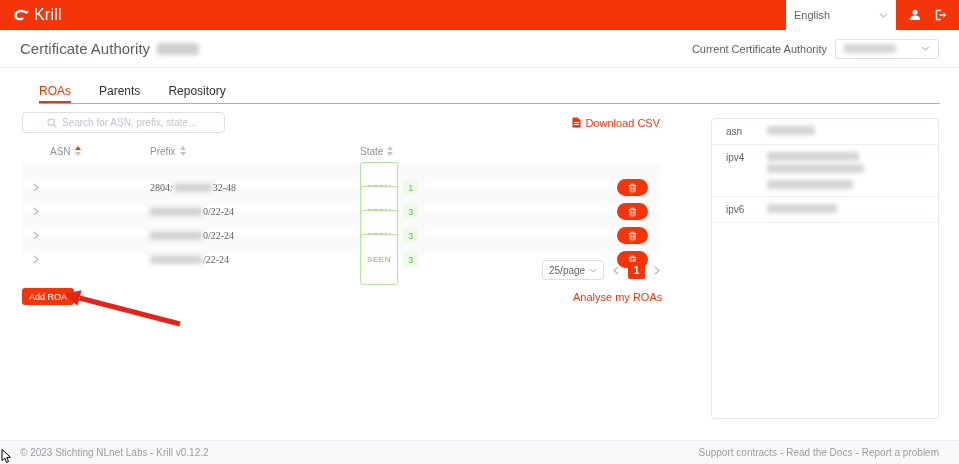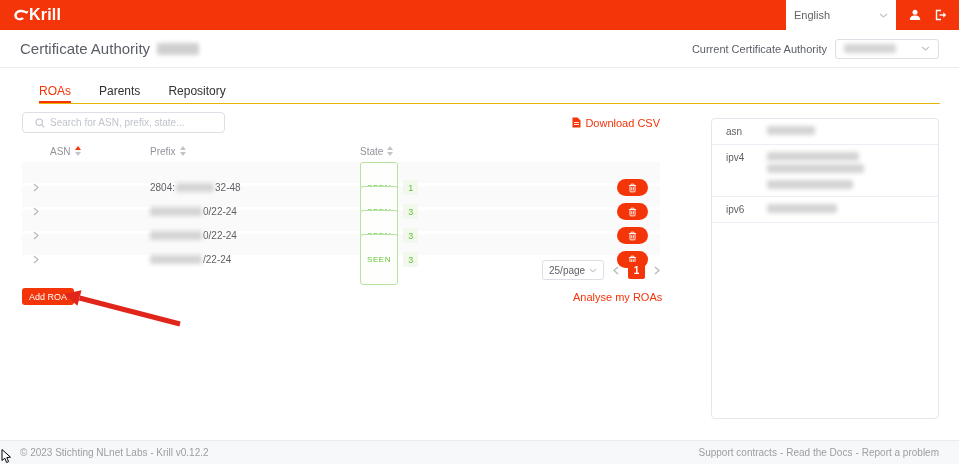--- a/index.html
+++ b/index.html
@@ -3,21 +3,21 @@
 <meta charset="utf-8">
 <style>
   :root { --primary:#f43409; --success:#67c23a; --annotation:#e1251b; }
   * { margin:0; padding:0; box-sizing:border-box; }
   body { font-family:"Liberation Sans", sans-serif; background:#fff; }
   #app { position:relative; width:959px; height:464px; background:#fff; overflow:hidden; }
 
   
   .topbar { position:absolute; top:0; left:0; right:0; height:30px; background:var(--primary);
             display:flex; align-items:center; padding:0 12px; }
-  .logo { display:flex; align-items:center; color:#fff; font-weight:bold; font-size:16px; letter-spacing:0.2px; }
+  .logo { display:flex; align-items:center; gap:5px; color:#fff; font-weight:normal; font-size:16px; letter-spacing:0.2px; }
   .topbar-right { margin-left:auto; display:flex; align-items:center; gap:13px; }
   .lang-select { width:110px; height:36px; background:#fff; border-radius:3px; display:flex; align-items:center;
                  padding:0 8px; font-size:11px; color:#606266; cursor:pointer; }
   .lang-select .chev { margin-left:auto; display:flex; }
   .icon-btn { display:flex; align-items:center; cursor:pointer; }
 
   
   .titlebar { position:absolute; top:30px; left:0; right:0; height:38px; background:#fff;
               border-bottom:1px solid #ececec; display:flex; align-items:center; padding:0 20px; }
   .page-title { font-size:15px; color:#5a5e66; display:flex; align-items:center; gap:7px; }
@@ -30,39 +30,39 @@
   .cca-blur { width:52px; height:9px; }
   .cca-select .chev { margin-left:auto; display:flex; }
 
   
   .tabs { position:absolute; top:84px; left:39px; right:19px; height:20px; border-bottom:1px solid #eab308; display:flex; }
   .tab { font-size:12px; color:#303133; margin-right:28px; padding-bottom:5px; cursor:pointer; }
   .tab.active { color:var(--primary); border-bottom:2px solid var(--primary); }
 
   
   .toolbar { position:absolute; top:112px; left:22px; width:638px; display:flex; align-items:center; justify-content:space-between; }
-  .search { width:203px; height:21px; border:1px solid #dcdfe6; border-radius:4px; display:flex; align-items:center; padding:0 12px; gap:5px; background:#fff; }
+  .search { width:203px; height:21px; border:1px solid #dcdfe6; border-radius:4px; display:flex; align-items:center; padding:0 24px; gap:5px; background:#fff; }
   .search input { border:none; outline:none; font-size:10px; color:#606266; flex:1; background:transparent; font-family:"Liberation Sans",sans-serif; }
   .search input::placeholder { color:#c0c4cc; }
   .csv-link { display:flex; align-items:center; gap:4px; color:var(--primary); font-size:11px; cursor:pointer; }
 
   
   .table { position:absolute; top:140px; left:22px; width:638px; }
   .thead, .trow { display:grid; grid-template-columns:28px 100px 210px 1fr 56px; align-items:center; }
   .thead { height:22px; font-size:10px; color:#909399; }
   .th { display:flex; align-items:center; gap:4px; cursor:pointer; }
   .sorter { display:inline-flex; flex-direction:column; gap:2px; }
   .caret-up { width:0; height:0; border-left:3px solid transparent; border-right:3px solid transparent; border-bottom:4px solid #c0c4cc; }
   .caret-up.on { border-bottom-color:var(--primary); }
   .caret-down { width:0; height:0; border-left:3px solid transparent; border-right:3px solid transparent; border-top:4px solid #c0c4cc; }
   .trow { height:21px; background:#fafafa; margin-bottom:3px; }
   .expander { display:flex; align-items:center; justify-content:center; cursor:pointer; }
   .asn-blur { width:36px; height:9px; }
   .trow:nth-child(5) .asn-blur { width:33px; }
-  .prefix-cell { font-size:10px; color:#606266; display:flex; align-items:center; }
+  .prefix-cell { font-size:10px; color:#606266; display:flex; align-items:center;font-family:Liberation Serif, serif; }
   .prefix-blur { width:52px; height:9px; margin-right:1px; }
   .trow:nth-child(2) .prefix-blur { width:38px; margin-left:1px; }
   .state-cell { display:flex; align-items:center; gap:5px; }
   .badge-seen { border:1px solid #b7e3a1; color:var(--success); background:#fefffc; font-size:8px;
                 padding:20px 6px; border-radius:3px; letter-spacing:0.6px; }
   .badge-count { background:#f0f9eb; color:var(--success); font-size:9px; min-width:15px; height:15px;
                  display:inline-flex; align-items:center; justify-content:center; border-radius:2px; }
   .action-cell { display:flex; justify-content:center; }
   .del-btn { width:31px; height:17px; background:var(--primary); border:none; border-radius:9px;
              display:flex; align-items:center; justify-content:center; cursor:pointer; }

